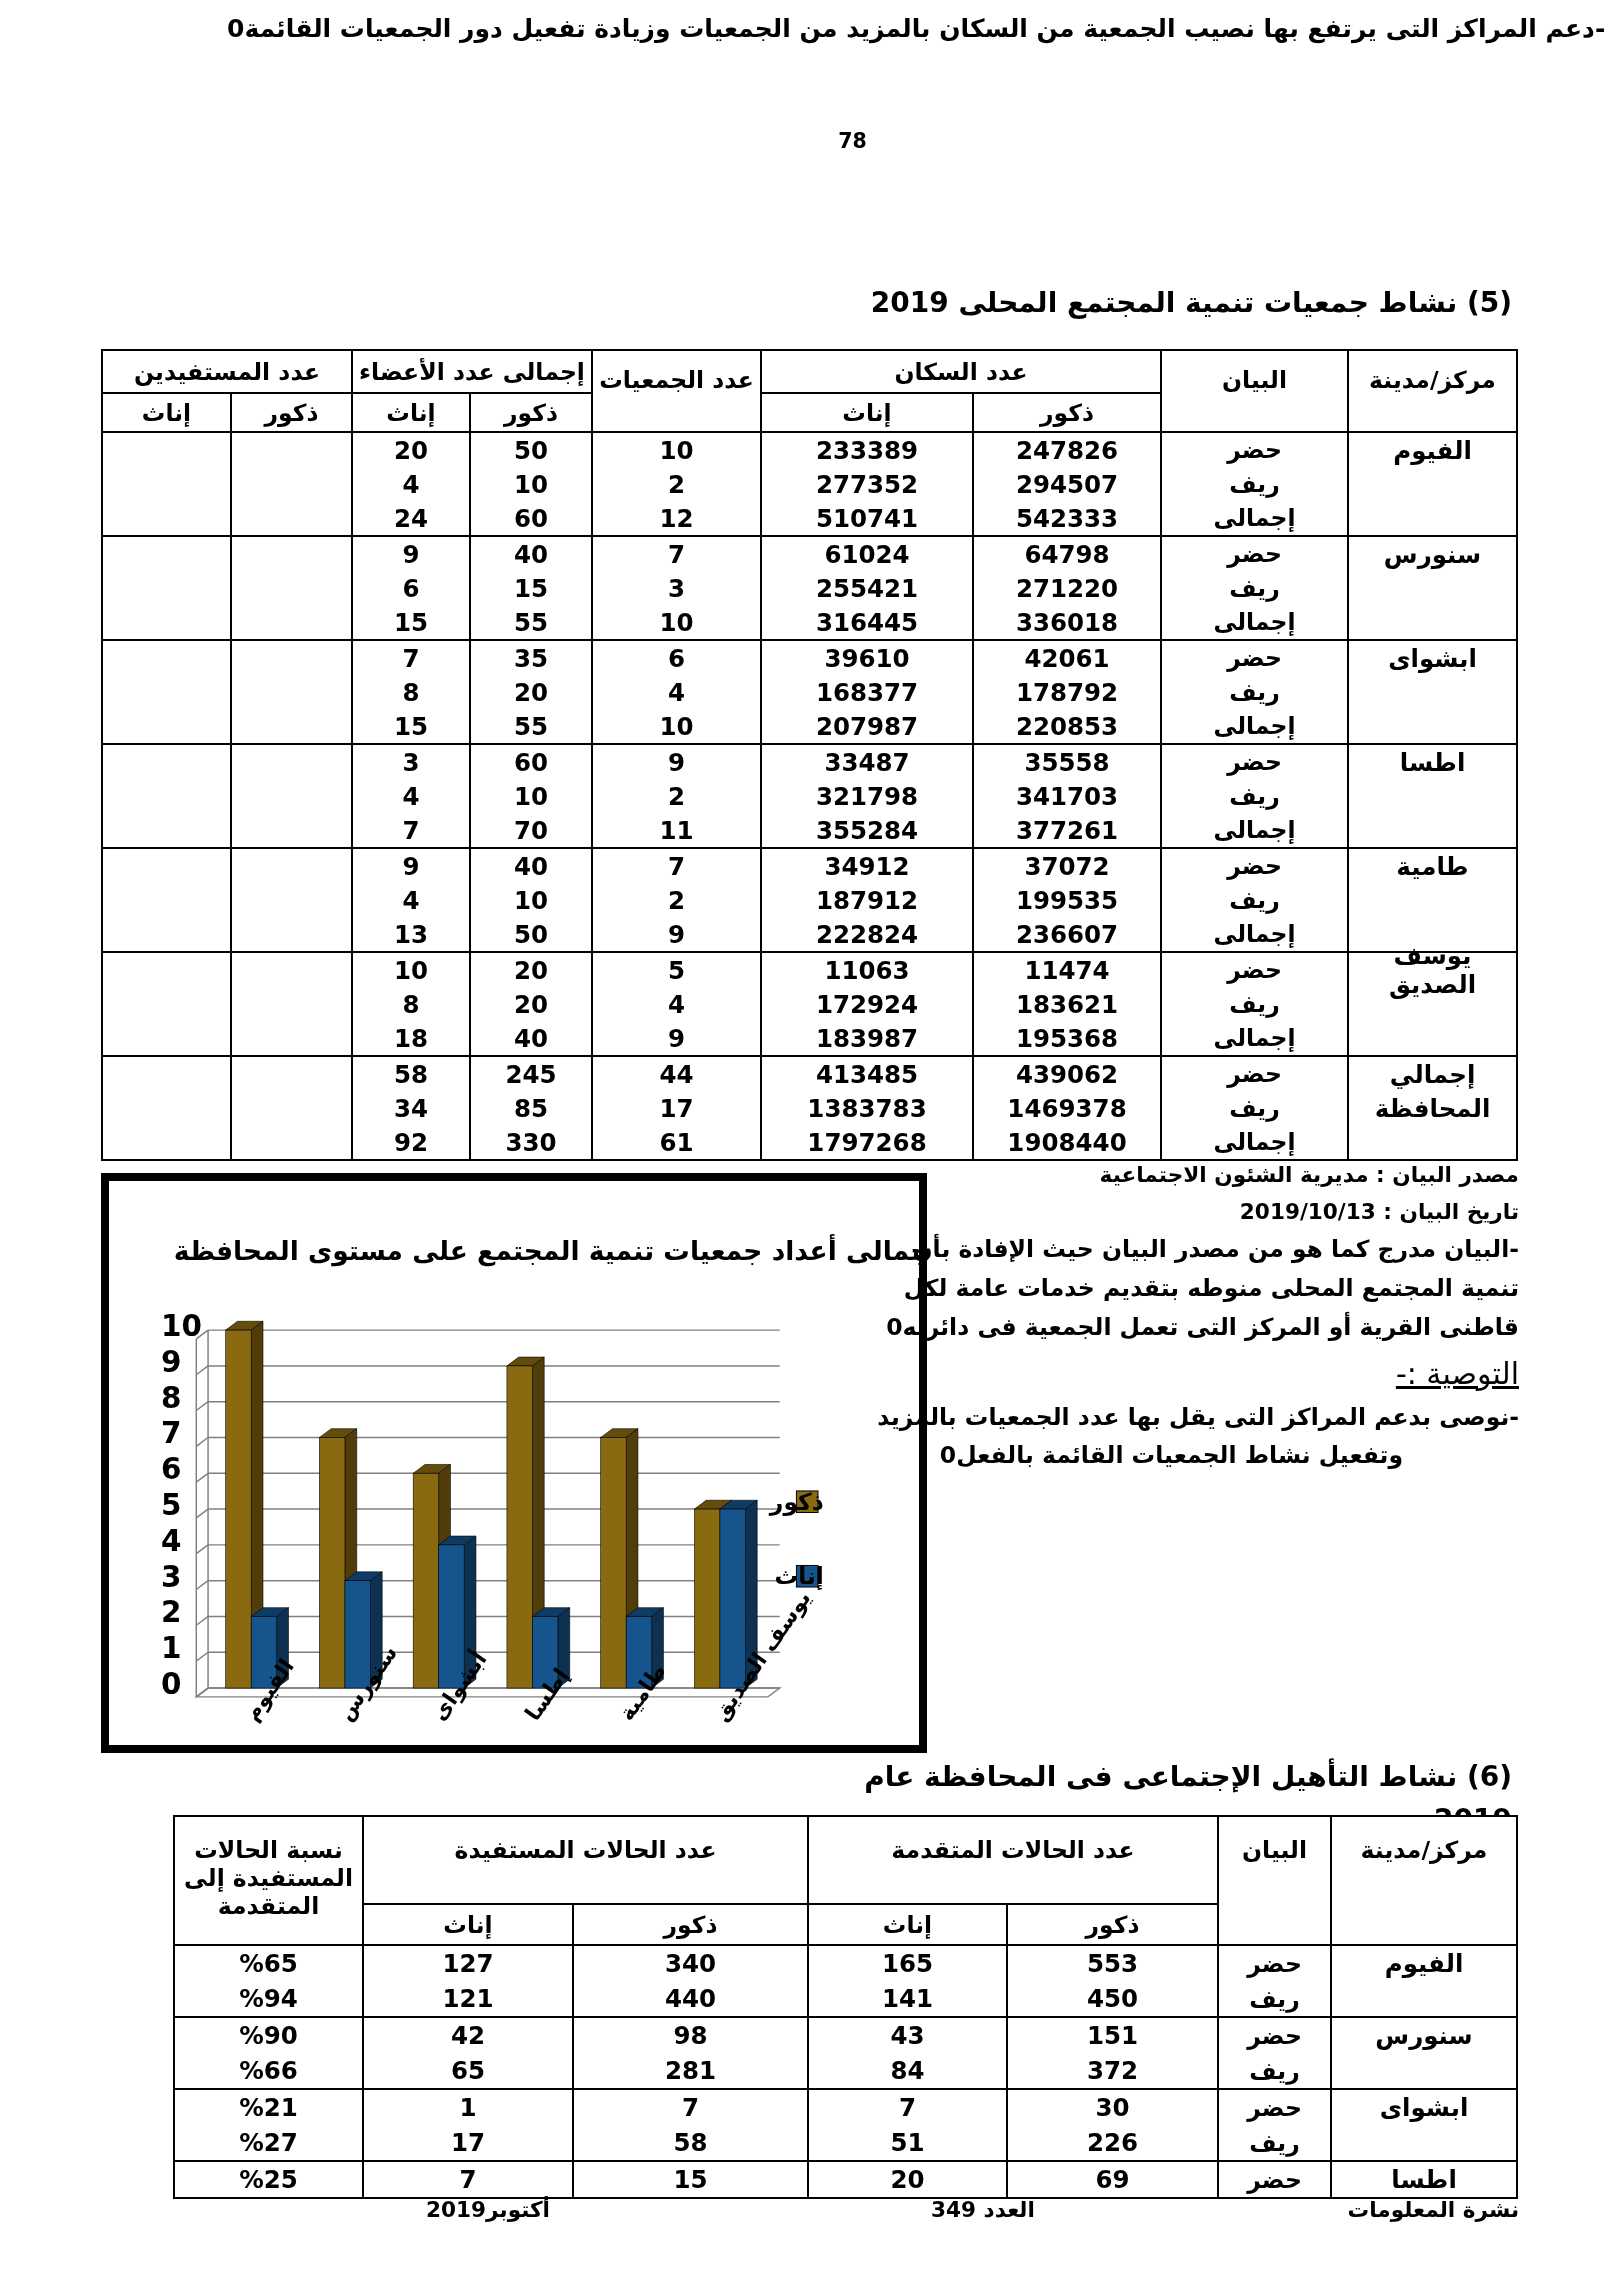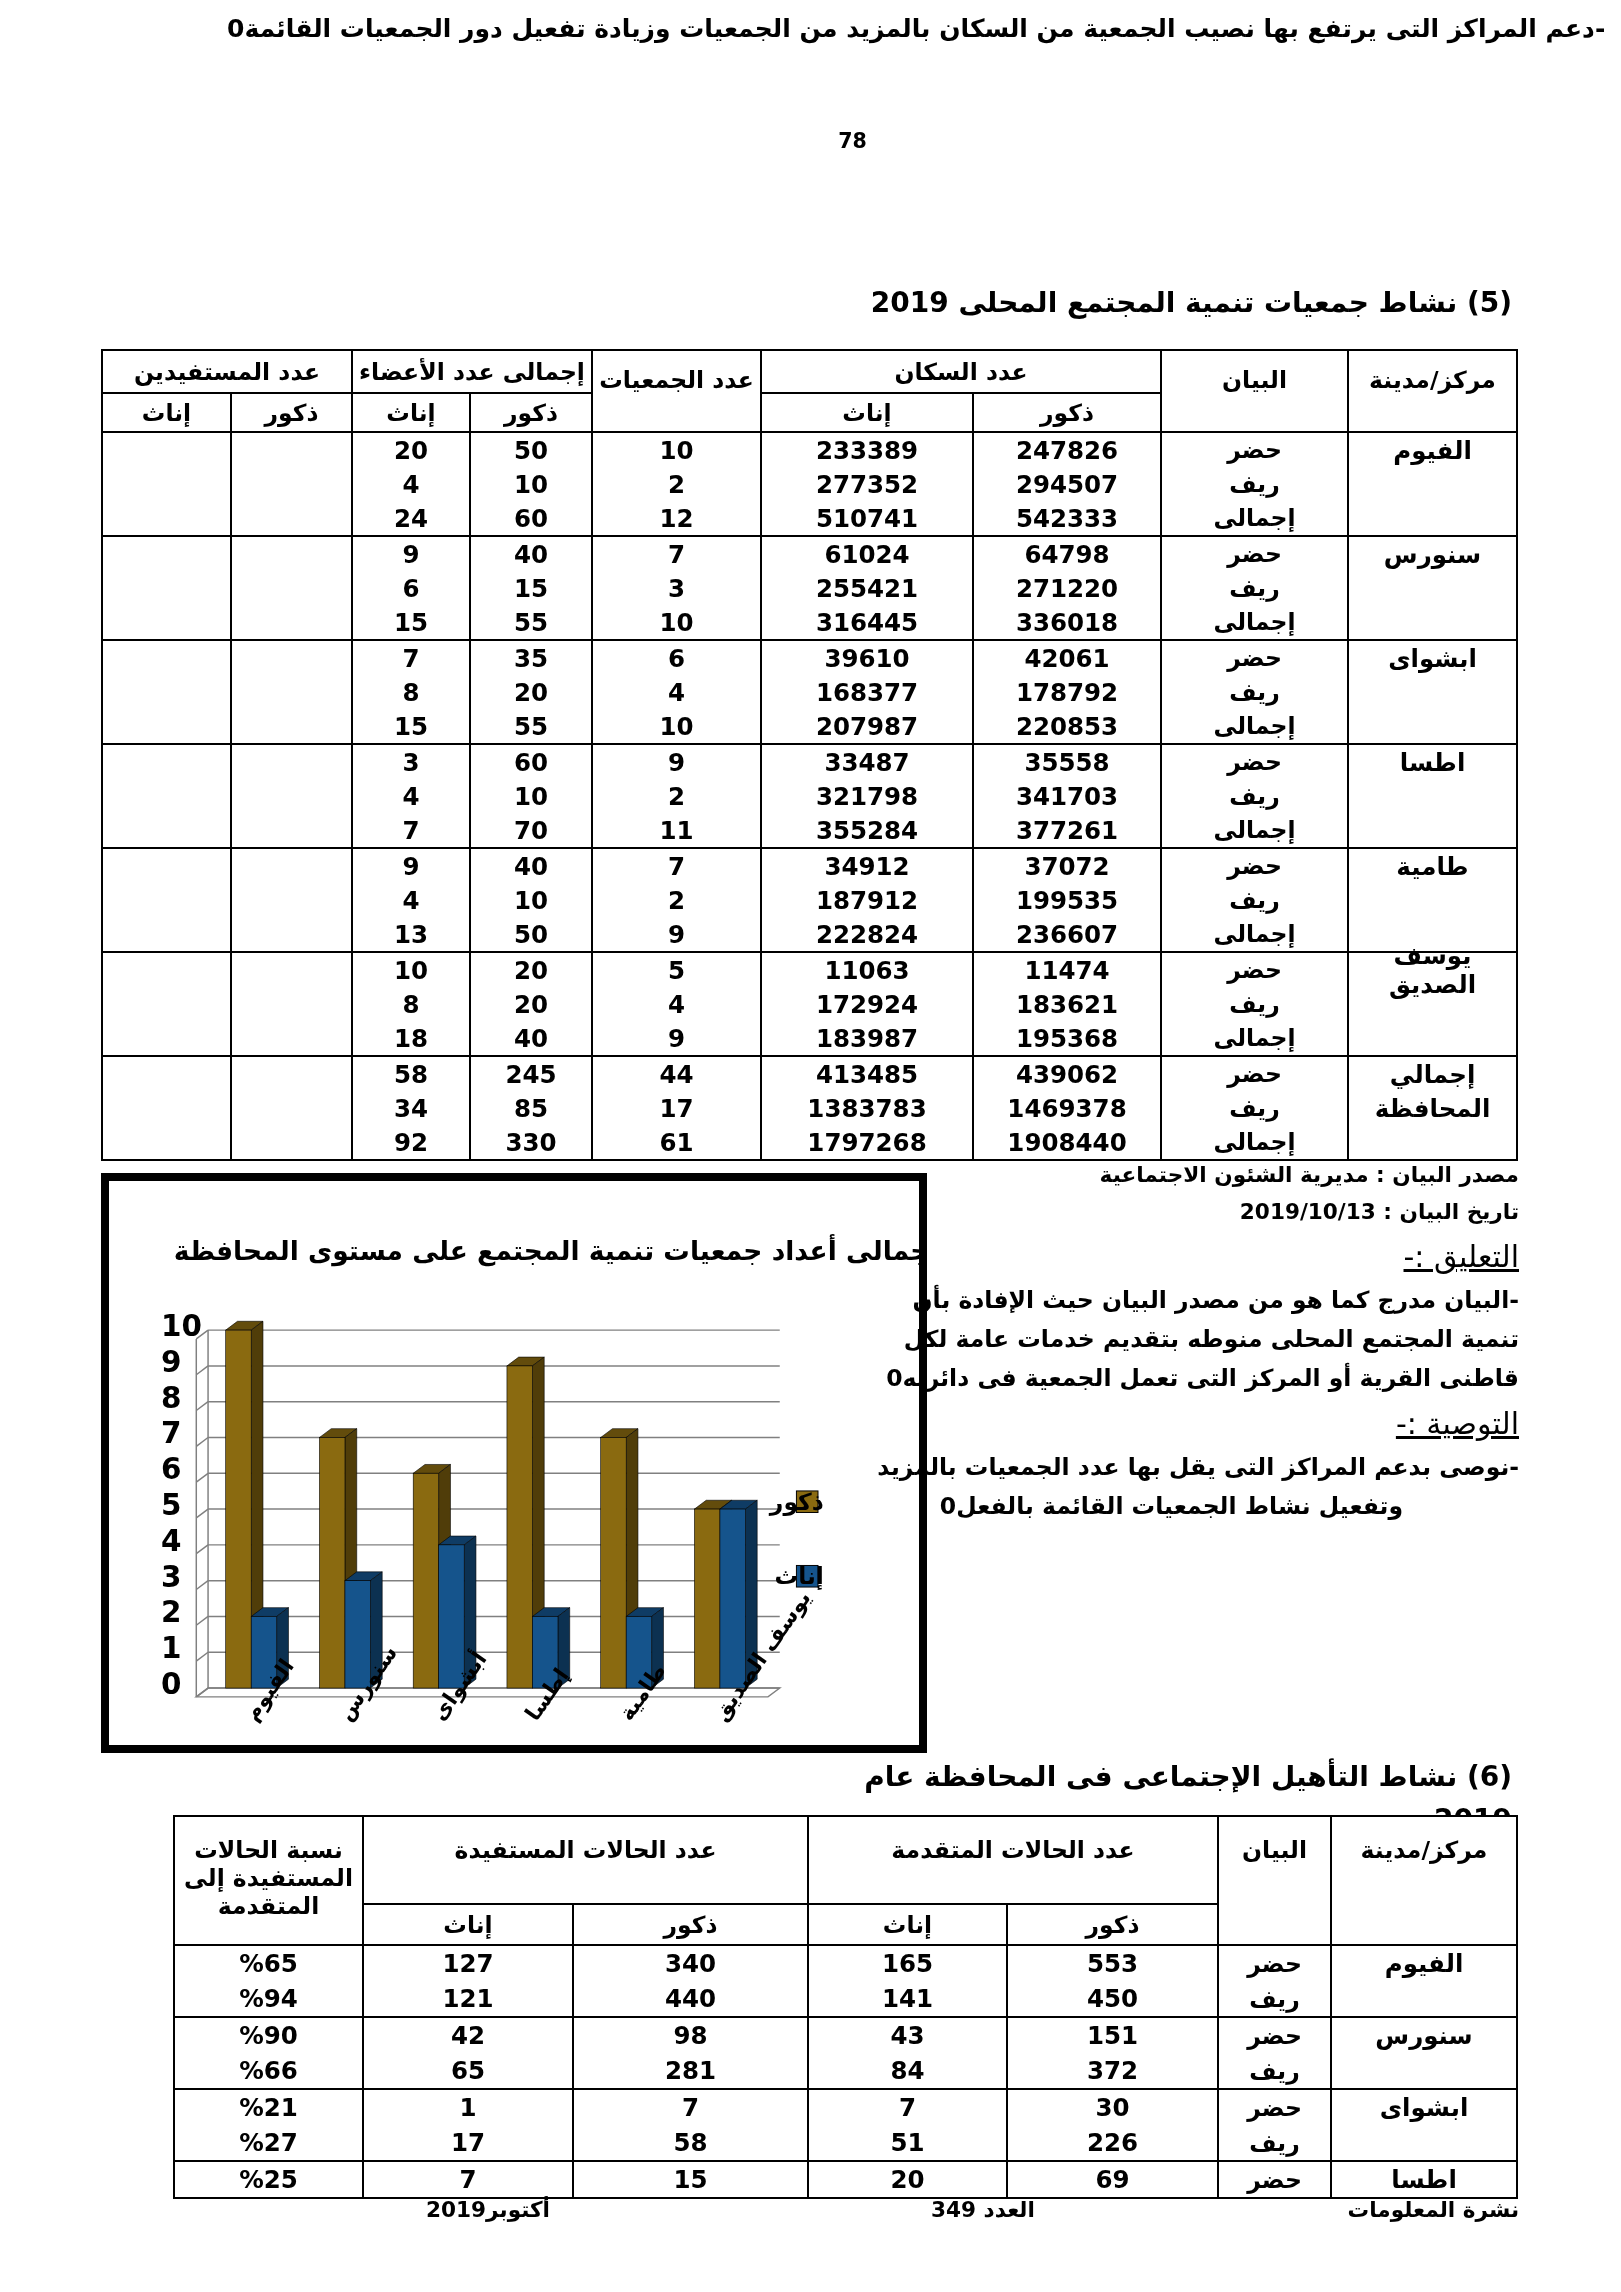--- a/index.html
+++ b/index.html
@@ -498,21 +498,20 @@
         <rect x="700" y="316" width="22" height="22" fill="#8a6a10" stroke="#000" stroke-width="1"></rect>
         <text x="728" y="335" font-size="24" font-weight="bold" fill="#000">ذكور</text>
         <rect x="700" y="392" width="22" height="22" fill="#15548c" stroke="#000" stroke-width="1"></rect>
         <text x="728" y="411" font-size="24" font-weight="bold" fill="#000">إناث</text>
       </svg>
   </div>
 
   <div class="notes">
     <div class="note-line">مصدر البيان : مديرية الشئون الاجتماعية</div>
     <div class="note-line">تاريخ البيان : 2019/10/13</div>
-    <div class="note-heading">التعليق :-</div>
     <div class="note-body">-البيان مدرج كما هو من مصدر البيان حيث الإفادة بأن</div>
     <div class="note-body">تنمية المجتمع المحلى منوطه بتقديم خدمات عامة لكل</div>
     <div class="note-body">قاطنى القرية أو المركز التى تعمل الجمعية فى دائرته0</div>
     <div class="note-heading">التوصية :-</div>
     <div class="note-body">-نوصى بدعم المراكز التى يقل بها عدد الجمعيات بالمزيد</div>
     <div class="note-body indent">وتفعيل نشاط الجمعيات القائمة بالفعل0</div>
   </div>
 
   <div class="title6">
     <div>(6) نشاط التأهيل الإجتماعى فى المحافظة عام</div>

